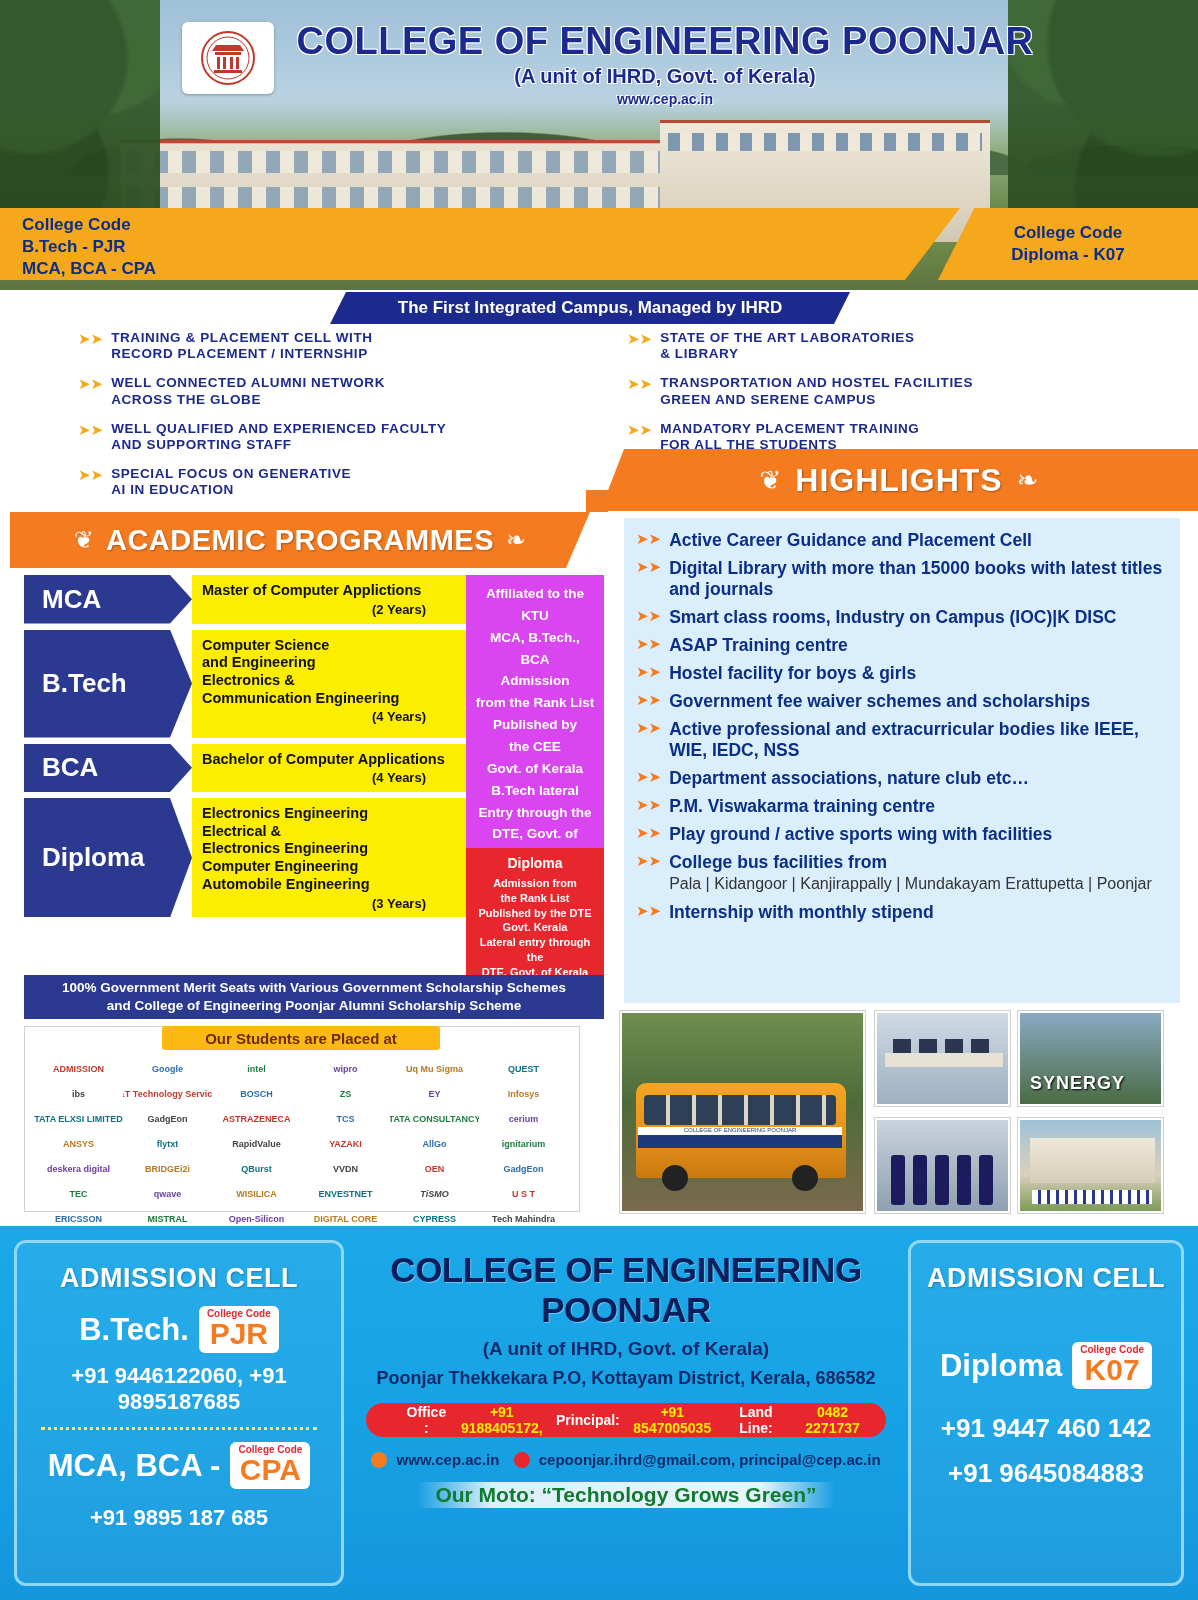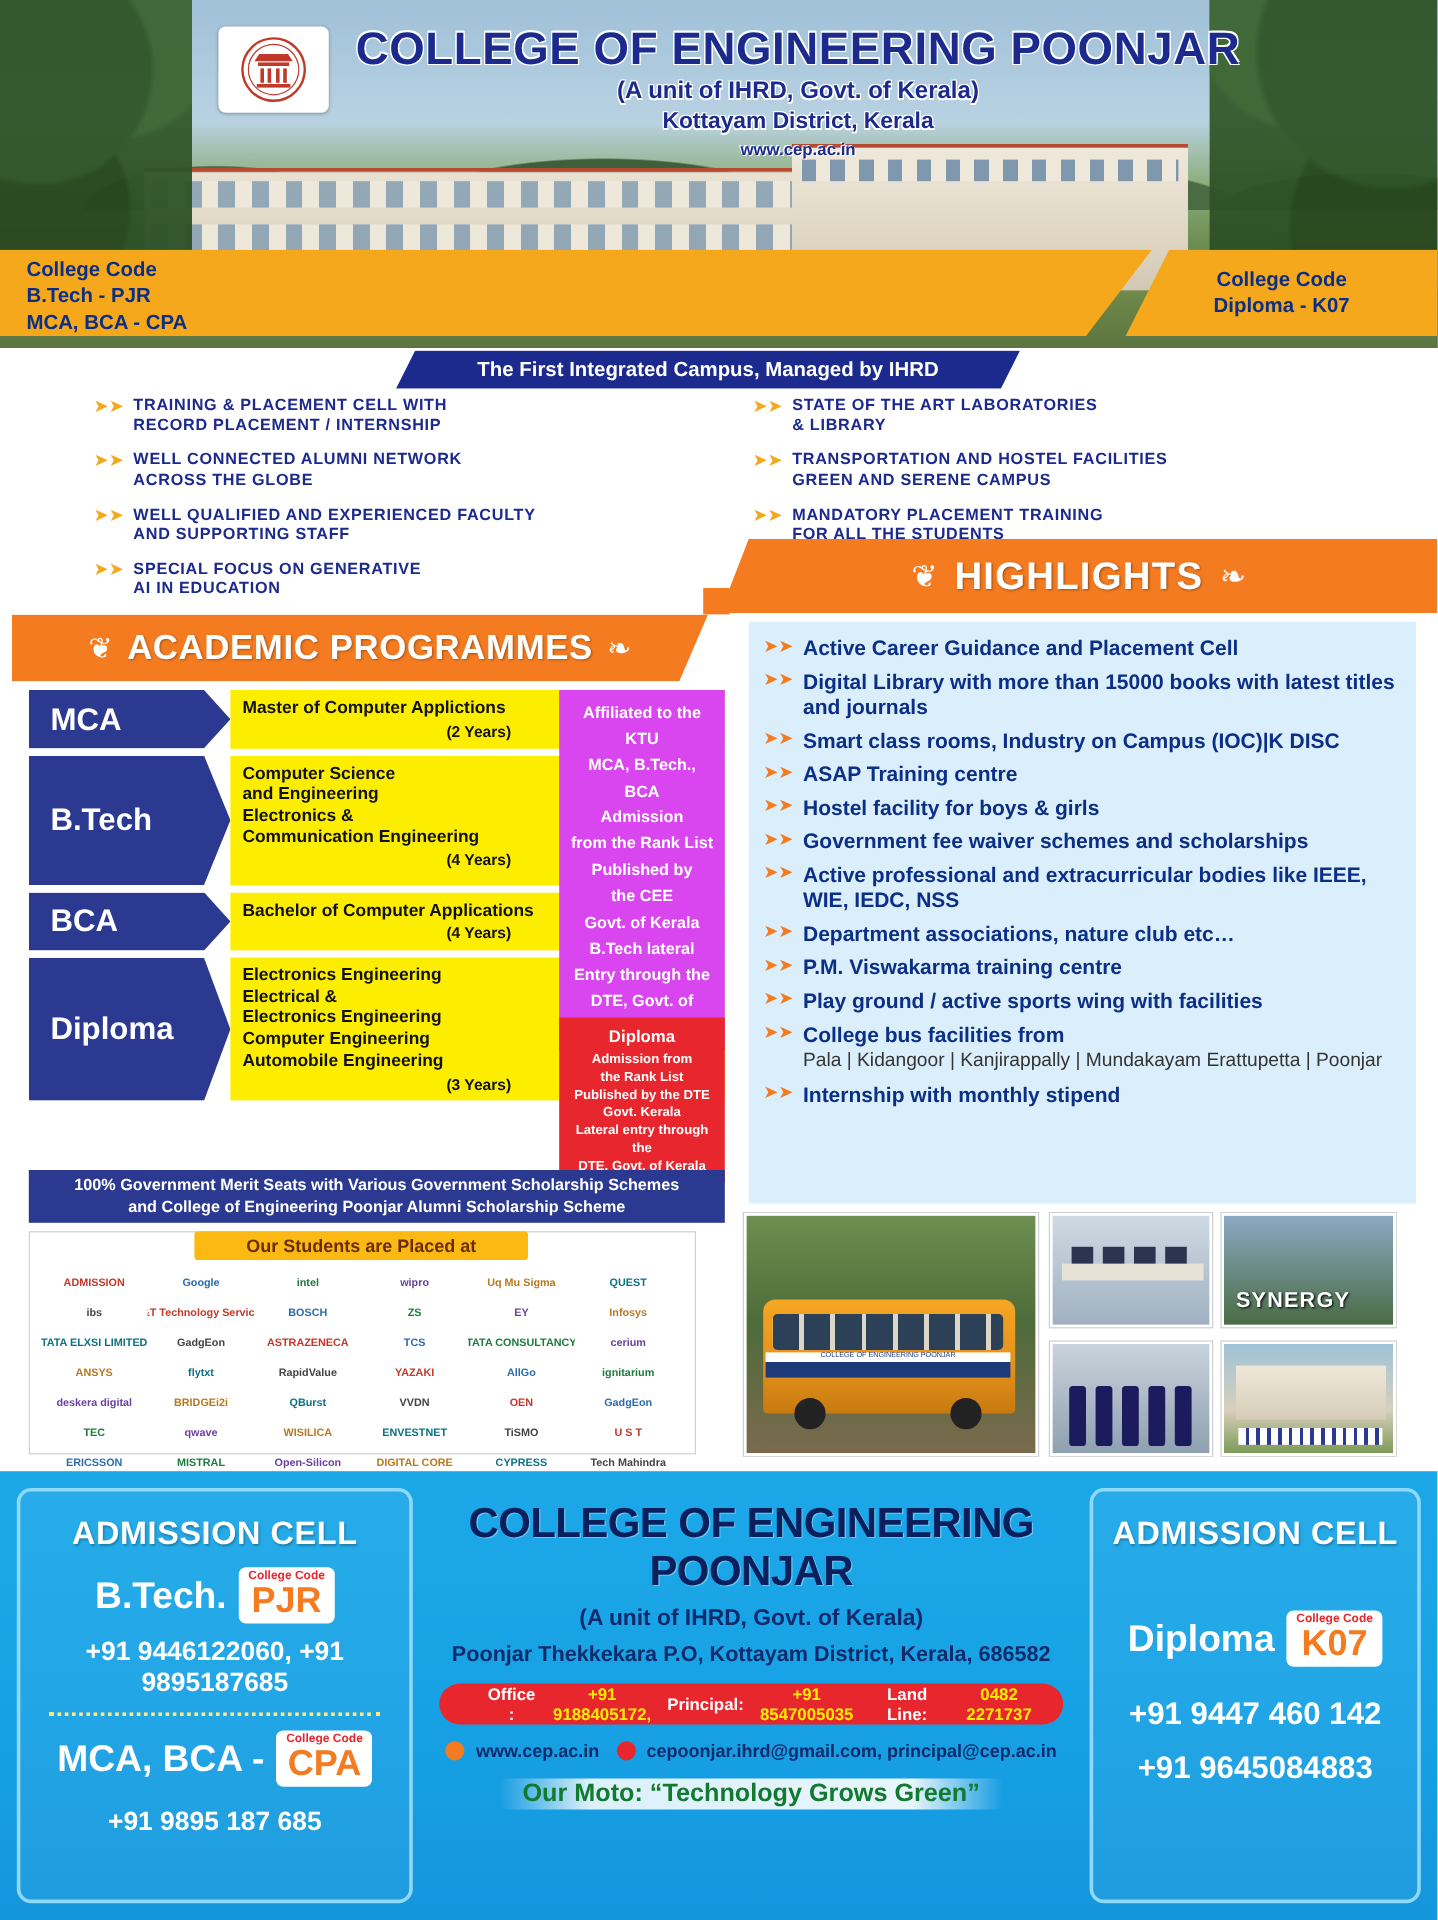--- a/index.html
+++ b/index.html
@@ -324,21 +324,20 @@
         <rect x="28" y="28" width="3" height="12" fill="#c0392b"></rect>
         <rect x="35" y="28" width="3" height="12" fill="#c0392b"></rect>
         <rect x="41" y="28" width="3" height="12" fill="#c0392b"></rect>
         <rect x="19" y="41" width="28" height="3" fill="#c0392b"></rect>
       </svg>
     </div>
 
     <div class="head-titles">
       <div class="h-college">COLLEGE OF ENGINEERING POONJAR</div>
       <div class="h-unit">(A unit of IHRD, Govt. of Kerala)</div>
-      <div class="h-dist">Kottayam District, Kerala</div>
       <div class="h-web">www.cep.ac.in</div>
     </div>
   </div>
 
   <div class="code-left-wide"></div>
   <div class="code-left-text">
     <div>College Code</div>
     <div>B.Tech - PJR</div>
     <div>MCA, BCA - CPA</div>
   </div>
@@ -540,21 +539,21 @@
       <div class="logo-cell" style="color: rgb(107, 63, 160);">deskera digital</div>
       <div class="logo-cell" style="color: rgb(183, 121, 31);">BRIDGEi2i</div>
       <div class="logo-cell" style="color: rgb(11, 114, 133);">QBurst</div>
       <div class="logo-cell" style="color: rgb(68, 68, 68);">VVDN</div>
       <div class="logo-cell" style="color: rgb(192, 57, 43);">OEN</div>
       <div class="logo-cell" style="color: rgb(43, 108, 176);">GadgEon</div>
       <div class="logo-cell" style="color: rgb(31, 122, 63);">TEC</div>
       <div class="logo-cell" style="color: rgb(107, 63, 160);">qwave</div>
       <div class="logo-cell" style="color: rgb(183, 121, 31);">WISILICA</div>
       <div class="logo-cell" style="color: rgb(11, 114, 133);">ENVESTNET</div>
-      <div class="logo-cell" style="color: rgb(68, 68, 68);">TiSMO</div>
+      <div class="logo-cell" style="color: rgb(68, 68, 68); font-style: italic;">TiSMO</div>
       <div class="logo-cell" style="color: rgb(192, 57, 43);">U S T</div>
       <div class="logo-cell" style="color: rgb(43, 108, 176);">ERICSSON</div>
       <div class="logo-cell" style="color: rgb(31, 122, 63);">MISTRAL</div>
       <div class="logo-cell" style="color: rgb(107, 63, 160);">Open-Silicon</div>
       <div class="logo-cell" style="color: rgb(183, 121, 31);">DIGITAL CORE</div>
       <div class="logo-cell" style="color: rgb(11, 114, 133);">CYPRESS</div>
       <div class="logo-cell" style="color: rgb(68, 68, 68);">Tech Mahindra</div>
       <div class="logo-cell" style="color: rgb(192, 57, 43);">experion</div>
       <div class="logo-cell" style="color: rgb(43, 108, 176);">Innovature</div>
       <div class="logo-cell" style="color: rgb(31, 122, 63);">cognizant</div>

